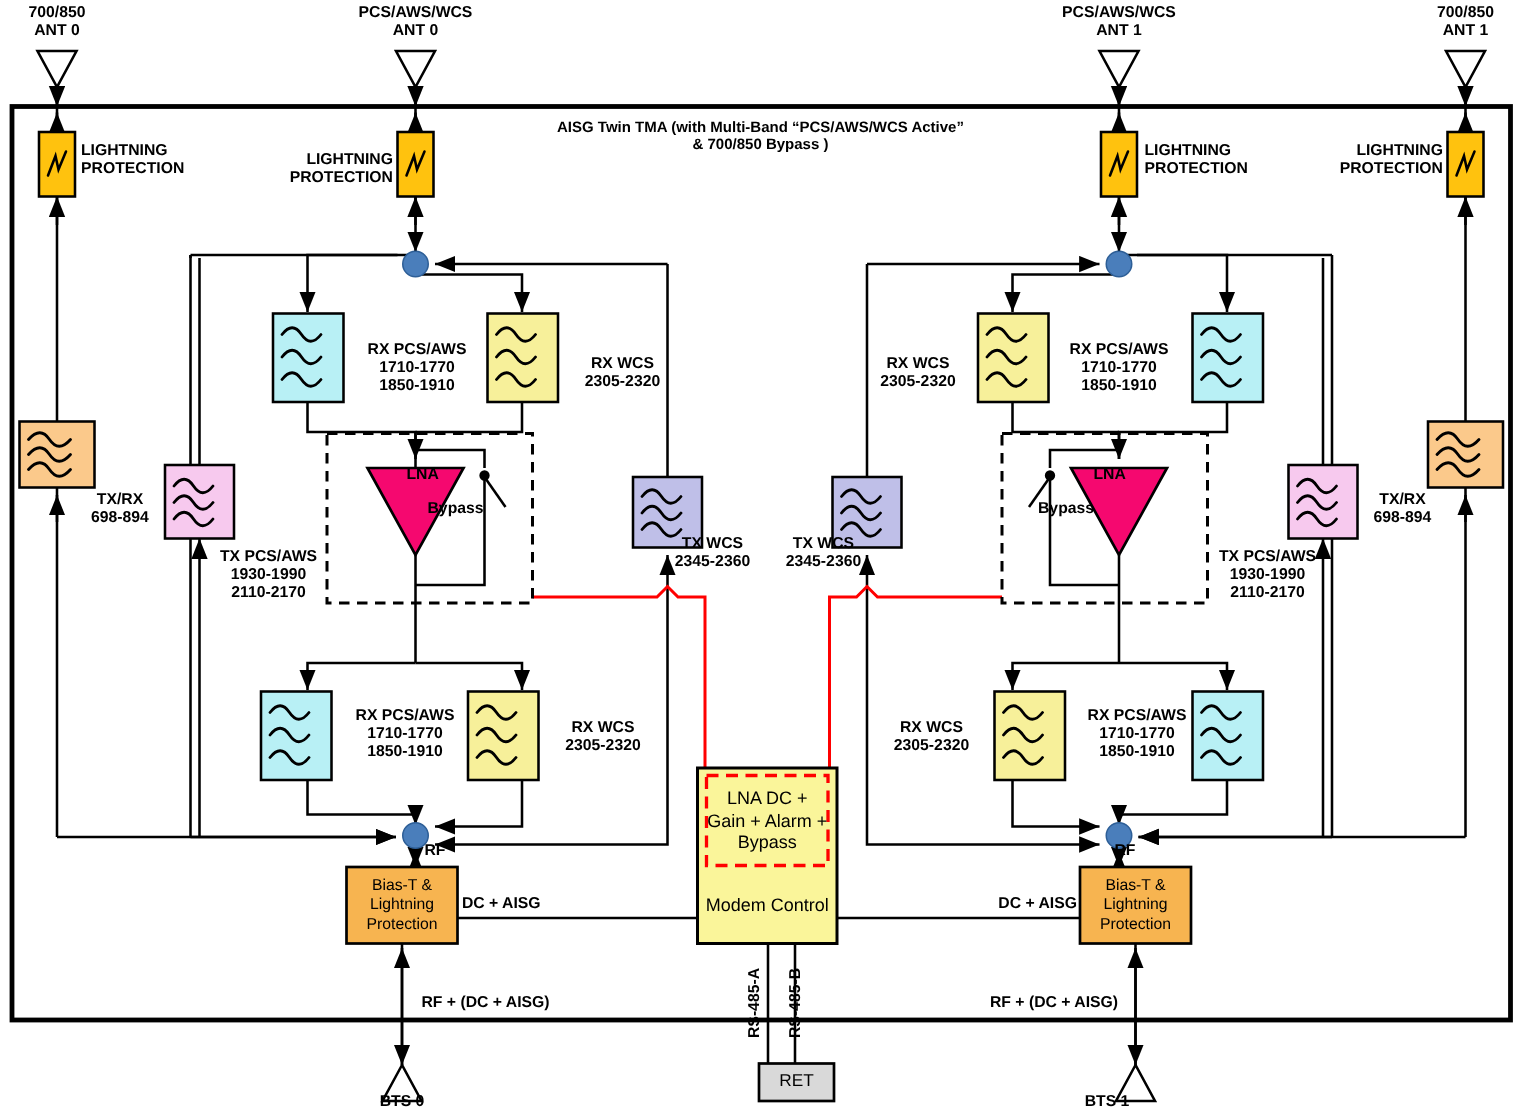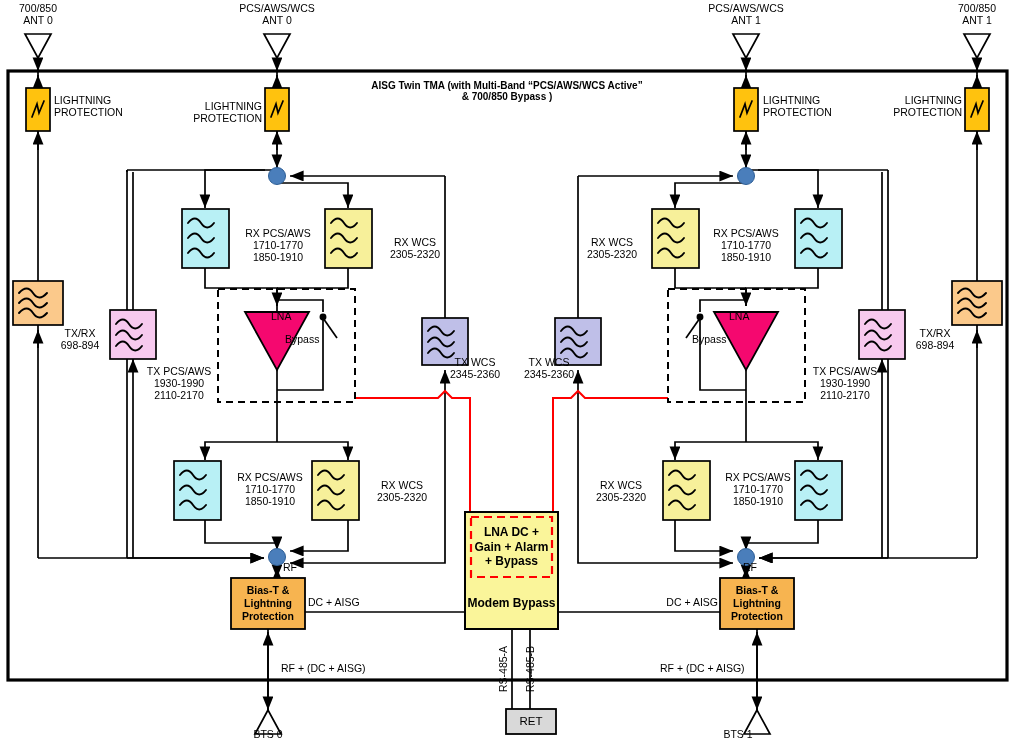--- a/index.html
+++ b/index.html
@@ -1,27 +1,27 @@
 <!DOCTYPE html>
 <html><head>
 <meta charset="utf-8">
 <style>
   html,body{margin:0;padding:0;background:#ffffff;}
   body{width:1015px;height:741px;position:relative;overflow:hidden;
        font-family:"Liberation Sans",sans-serif;color:#000;}
   #stage{position:absolute;left:0;top:0;width:1015px;height:741px;}
   svg#diagram{position:absolute;left:0;top:0;width:1015px;height:741px;}
 
-  .lbl{position:absolute;font-weight:normal;text-align:center;line-height:1.12;
+  .lbl{position:absolute;font-weight:bold;text-align:center;line-height:1.12;
        white-space:pre;color:#000;}
   .lbl.sm{font-size:10.5px;}
   .lbl.title{font-size:10px;font-weight:bold;}
   .vert{writing-mode:vertical-rl;transform:rotate(180deg);}
   .boxtext{position:absolute;display:flex;align-items:center;justify-content:center;
-           text-align:center;font-weight:bold;line-height:1.22;}
+           text-align:center;font-weight:normal;line-height:1.22;}
 </style>
 </head>
 <body>
 
 <div id="stage">
 
 <svg id="diagram" viewBox="0 0 1015 741">
   <defs>
     <marker id="ah" markerWidth="9" markerHeight="9" refX="8" refY="3.2" orient="auto" markerUnits="strokeWidth">
       <path d="M0,0 L8,3.2 L0,6.4 z" fill="#000"></path>
@@ -368,21 +368,21 @@
 <div class="lbl sm" style="left:271px;top:311px;width:42px;text-align:left;">LNA</div>
 <div class="lbl sm" style="left:285px;top:334px;width:50px;text-align:left;">Bypass</div>
 <div class="lbl sm" style="left:729px;top:311px;width:42px;text-align:left;">LNA</div>
 <div class="lbl sm" style="left:692px;top:334px;width:50px;text-align:left;">Bypass</div>
 
 <div class="boxtext lg" style="left:471px;top:517px;width:81px;height:60px;font-size:12px;">LNA DC +
 Gain +
 Alarm +
 Bypass</div>
 <div class="boxtext lg" style="left:467px;top:581px;width:89px;height:44px;font-size:12px;">Modem
-Bypass</div>
+Control</div>
 
 <div class="boxtext md" style="left:231px;top:578px;width:74px;height:51px;font-size:10.5px;">Bias-T &amp;
 Lightning
 Protection</div>
 <div class="boxtext md" style="left:720px;top:578px;width:74px;height:51px;font-size:10.5px;">Bias-T &amp;
 Lightning
 Protection</div>
 
 <div class="boxtext md" style="left:506px;top:709px;width:50px;height:25px;font-weight:normal;font-size:11.5px;text-align:center;">RET</div>
 

